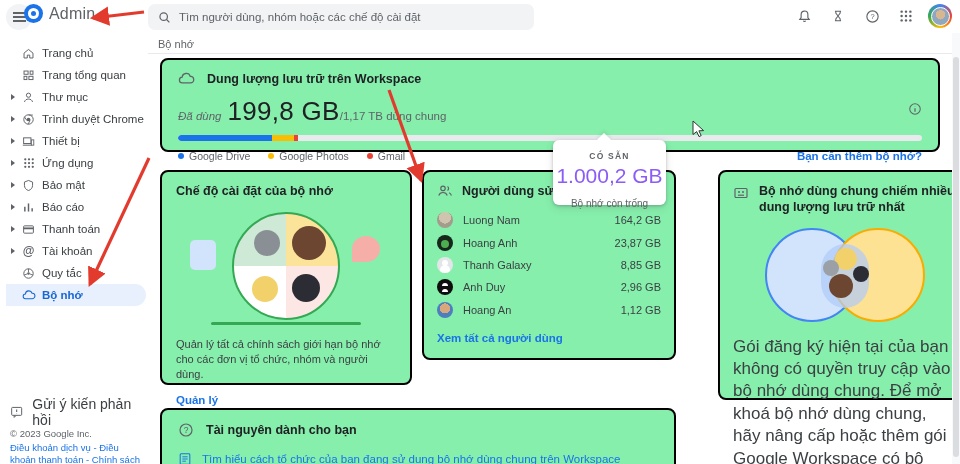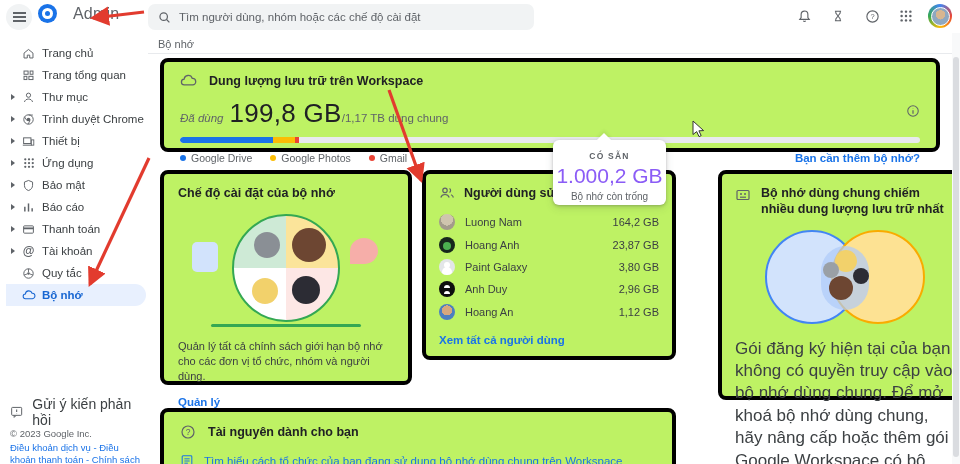--- a/index.html
+++ b/index.html
@@ -4,21 +4,21 @@
 <style>
   * { margin:0; padding:0; box-sizing:border-box; }
   html,body { width:960px; height:464px; }
   body { font-family:"Liberation Sans", sans-serif; background:#fff; color:#202124; overflow:hidden; }
   .app { position:relative; width:960px; height:464px; background:#fff; overflow:hidden; }
 
   
   .topbar { position:absolute; left:0; top:0; width:960px; height:33px; background:#fff; z-index:10; }
   .hamburger { position:absolute; left:6px; top:4px; width:26px; height:26px; border-radius:50%; background:#f1f3f4; border:none; cursor:pointer; display:flex; align-items:center; justify-content:center; }
   .hamburger span { display:block; width:13px; height:1.6px; background:#5f6368; box-shadow:0 4px 0 #5f6368, 0 -4px 0 #5f6368; }
-  .logo { position:absolute; left:38px; top:4px; display:flex; align-items:center; gap:16px; }
+  .logo { position:absolute; left:24px; top:4px; display:flex; align-items:center; gap:6px; }
   .logo-mark { width:19px; height:19px; border-radius:50%; background:#1a73e8; position:relative; }
   .logo-mark::after { content:""; position:absolute; left:4px; top:4px; width:11px; height:11px; border-radius:50%; background:#fff; }
   .logo-mark::before { content:""; position:absolute; left:7px; top:7px; width:5px; height:5px; border-radius:50%; background:#1a73e8; z-index:1; }
   .logo-text { font-size:16px; color:#5f6368; letter-spacing:.2px; }
   .searchbox { position:absolute; left:148px; top:4px; width:386px; height:26px; background:#f1f3f4; border-radius:7px; display:flex; align-items:center; padding:0 10px; gap:8px; }
   .searchbox input { border:none; outline:none; background:transparent; font-size:11.5px; color:#3c4043; width:100%; font-family:"Liberation Sans", sans-serif; }
   .searchbox input::placeholder { color:#5f6368; opacity:1; }
   .topicons { position:absolute; right:8px; top:4px; display:flex; align-items:center; gap:10px; }
   .topicon { width:24px; height:24px; border:none; background:transparent; color:#5f6368; display:flex; align-items:center; justify-content:center; cursor:pointer; }
   .avatar-ring { width:24px; height:24px; border-radius:50%; background:conic-gradient(#4285f4,#ea4335,#fbbc04,#34a853,#4285f4); display:flex; align-items:center; justify-content:center; cursor:pointer; }
@@ -37,21 +37,21 @@
   .badge-alpha { position:absolute; left:92px; font-size:8px; font-weight:bold; color:#1967d2; background:#e8f0fe; border-radius:7px; padding:2px 5px; letter-spacing:.3px; }
   .feedback { position:absolute; left:10px; top:363px; display:flex; align-items:center; gap:9px; color:#3c4043; font-size:14px; cursor:pointer; }
   .side-footer { position:absolute; left:10px; top:395px; width:130px; font-size:9.5px; line-height:1.25; }
   .copyright { color:#5f6368; }
   .footer-links { color:#1a73e8; cursor:pointer; margin-top:2px; }
 
   
   .breadcrumb-row { position:absolute; left:148px; top:33px; width:812px; height:21px; border-bottom:1px solid #e8eaed; background:#fff; }
   .breadcrumb { position:absolute; left:10px; top:5px; font-size:11px; color:#5f6368; }
 
-  .card { position:absolute; background:#bef264; border:4px solid #000000; border-radius:8px; }
+  .card { position:absolute; background:#86efac; border:2px solid #000000; border-radius:8px; }
   .card-title { font-size:12.5px; font-weight:bold; color:#202124; }
   .cicon { color:#5f6368; flex:0 0 auto; }
   .blue-link { color:#1a73e8; font-size:11.5px; font-weight:bold; cursor:pointer; }
 
   
   .storage-card { left:160px; top:58px; width:780px; height:94px; padding:10px 16px; }
   .storage-head { display:flex; align-items:center; gap:12px; }
   .usage-line { margin-top:9px; display:flex; align-items:baseline; position:relative; }
   .used-label { font-size:11.5px; color:#5f6368; margin-right:6px;font-style:italic; }
   .used-value { font-size:26px; color:#202124; letter-spacing:.3px; }
@@ -109,21 +109,21 @@
   .resources-card { left:160px; top:408px; width:516px; height:70px; padding:12px 16px; }
   .res-head { display:flex; align-items:center; gap:12px; }
   .res-link-row { margin-top:14px; display:flex; align-items:center; gap:10px; }
   .res-link { font-size:11.5px; color:#1a73e8; cursor:pointer; }
 
   
   .tooltip { position:absolute; left:553px; top:140px; width:113px; height:65px; background:#fff; border-radius:6px; box-shadow:0 1px 3px rgba(60,64,67,.3), 0 3px 8px rgba(60,64,67,.15); z-index:40; text-align:center; padding-top:11px; }
   .tooltip::before { content:""; position:absolute; left:46px; top:-5px; width:10px; height:10px; background:#fff; transform:rotate(45deg); box-shadow:-2px -2px 3px rgba(60,64,67,.08); }
   .tip-label { font-size:8.5px; color:#5f6368; letter-spacing:1.2px; font-weight:bold; }
   .tip-value { font-size:21px; color:#8b5cf6; margin-top:3px; }
-  .tip-sub { font-size:10px; color:#5f6368; margin-top:3px; }
+  .tip-sub { font-size:10px; color:#5f6368; margin-top:10px; }
 
   
   .scrollbar { position:absolute; right:0; top:33px; width:8px; height:431px; background:#f8f9fa; z-index:45; }
   .scroll-thumb { position:absolute; left:1px; top:24px; width:6px; height:400px; border-radius:3px; background:#dadce0; }
 
   .overlay { position:absolute; left:0; top:0; width:960px; height:464px; z-index:60; pointer-events:none; }
 </style>
 </head>
 <body>
 
@@ -407,22 +407,22 @@
         <span class="uname">Luong Nam</span>
         <span class="uval">164,2 GB</span>
       </div>
       <div class="user-row">
         <span class="uavatar av2"></span>
         <span class="uname">Hoang Anh</span>
         <span class="uval">23,87 GB</span>
       </div>
       <div class="user-row">
         <span class="uavatar av3"></span>
-        <span class="uname">Paint Galaxy</span>
-        <span class="uval">3,80 GB</span>
+        <span class="uname">Thanh Galaxy</span>
+        <span class="uval">8,85 GB</span>
       </div>
       <div class="user-row">
         <span class="uavatar av4"></span>
         <span class="uname">Anh Duy</span>
         <span class="uval">2,96 GB</span>
       </div>
       <div class="user-row">
         <span class="uavatar av5"></span>
         <span class="uname">Hoang An</span>
         <span class="uval">1,12 GB</span>

